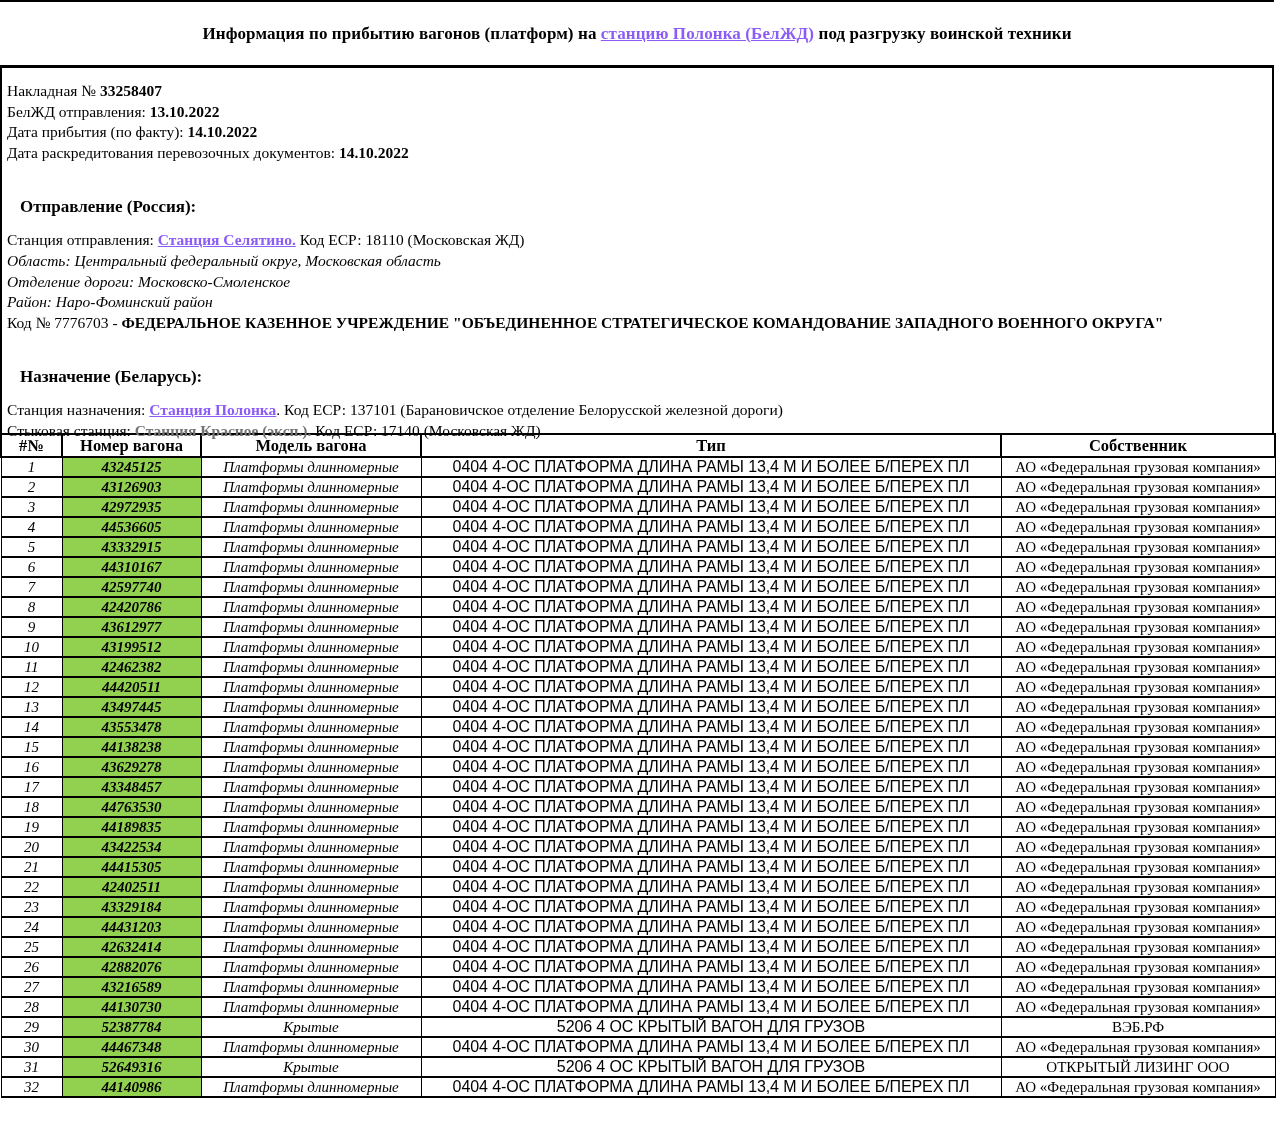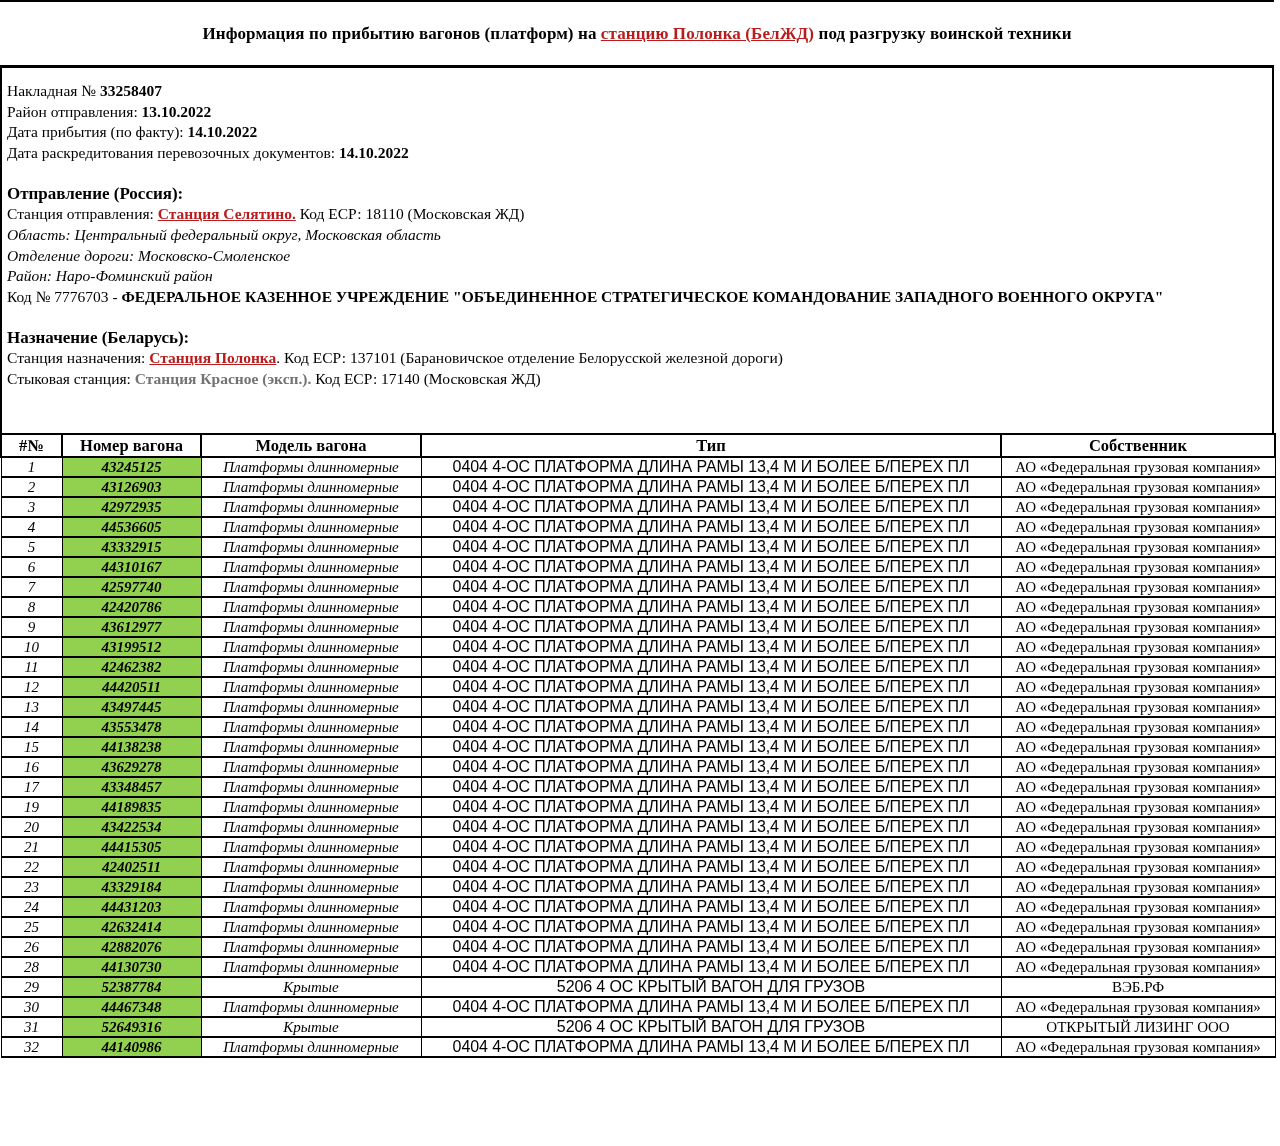--- a/index.html
+++ b/index.html
@@ -17,34 +17,34 @@
   .title-block {
     height: 68px;
     border-top: 2px solid #000;
     border-bottom: 3px solid #000;
     display: flex; align-items: center; justify-content: center;
   }
   .title-block .title {
     font-size: 17px; font-weight: bold; text-align: center;
     letter-spacing: 0.1px;
   }
-  .accent-link { color: #b91c1c; text-decoration: underline; font-weight: bold; cursor: pointer; }
+  .accent-link { color: #8b5cf6; text-decoration: underline; font-weight: bold; cursor: pointer; }
   .accent-bold { color: #737373; font-weight: bold; }
 
   
   .info {
     height: 366px;
     border-left: 2px solid #000;
     border-right: 2px solid #000;
     padding: 13px 6px 0 5px;
   }
   .info p { margin: 0; font-size: 15.5px; line-height: 20.6px; white-space: nowrap; }
   .info p.em { font-style: italic; }
   .info .heading {
-    margin: 0; padding-top: 20px;
+    margin: 13px; padding-top: 20px;
     font-size: 17px; font-weight: bold; line-height: 21px;
   }
   .val { font-weight: bold; }
 
   
   table.wagons {
     border-collapse: collapse;
     width: 1274px;
     table-layout: fixed;
     margin-top: -1px;
@@ -78,21 +78,21 @@
 <div class="doc">
 
   <div class="title-block">
     <div class="title">
       <span>Информация по прибытию вагонов (платформ) на </span><span class="accent-link">станцию Полонка (БелЖД)</span><span> под разгрузку воинской техники</span>
     </div>
   </div>
 
   <div class="info">
     <p><span>Накладная № </span><span class="val">33258407</span></p>
-    <p><span>Район отправления: </span><span class="val">13.10.2022</span></p>
+    <p><span>БелЖД отправления: </span><span class="val">13.10.2022</span></p>
     <p><span>Дата прибытия (по факту): </span><span class="val">14.10.2022</span></p>
     <p><span>Дата раскредитования перевозочных документов: </span><span class="val">14.10.2022</span></p>
 
     <p class="heading">Отправление (Россия):</p>
     <p><span>Станция отправления: </span><span class="accent-link">Станция Селятино.</span><span> Код ЕСР: 18110 (Московская ЖД)</span></p>
     <p class="em">Область: Центральный федеральный округ, Московская область</p>
     <p class="em">Отделение дороги: Московско-Смоленское</p>
     <p class="em">Район: Наро-Фоминский район</p>
 
     <p><span>Код № 7776703 - </span><span class="val">ФЕДЕРАЛЬНОЕ КАЗЕННОЕ УЧРЕЖДЕНИЕ "ОБЪЕДИНЕННОЕ СТРАТЕГИЧЕСКОЕ КОМАНДОВАНИЕ ЗАПАДНОГО ВОЕННОГО ОКРУГА"</span></p>
@@ -233,20 +233,27 @@
           <td class="owner">АО «Федеральная грузовая компания»</td>
         </tr>
         <tr>
           <td class="num">17</td>
           <td class="wagon">43348457</td>
           <td class="model">Платформы длинномерные</td>
           <td class="type">0404 4-ОС ПЛАТФОРМА ДЛИНА РАМЫ 13,4 М И БОЛЕЕ Б/ПЕРЕХ ПЛ</td>
           <td class="owner">АО «Федеральная грузовая компания»</td>
         </tr>
         <tr>
+          <td class="num">18</td>
+          <td class="wagon">44763530</td>
+          <td class="model">Платформы длинномерные</td>
+          <td class="type">0404 4-ОС ПЛАТФОРМА ДЛИНА РАМЫ 13,4 М И БОЛЕЕ Б/ПЕРЕХ ПЛ</td>
+          <td class="owner">АО «Федеральная грузовая компания»</td>
+        </tr>
+        <tr>
           <td class="num">19</td>
           <td class="wagon">44189835</td>
           <td class="model">Платформы длинномерные</td>
           <td class="type">0404 4-ОС ПЛАТФОРМА ДЛИНА РАМЫ 13,4 М И БОЛЕЕ Б/ПЕРЕХ ПЛ</td>
           <td class="owner">АО «Федеральная грузовая компания»</td>
         </tr>
         <tr>
           <td class="num">20</td>
           <td class="wagon">43422534</td>
           <td class="model">Платформы длинномерные</td>
@@ -284,20 +291,27 @@
         <tr>
           <td class="num">25</td>
           <td class="wagon">42632414</td>
           <td class="model">Платформы длинномерные</td>
           <td class="type">0404 4-ОС ПЛАТФОРМА ДЛИНА РАМЫ 13,4 М И БОЛЕЕ Б/ПЕРЕХ ПЛ</td>
           <td class="owner">АО «Федеральная грузовая компания»</td>
         </tr>
         <tr>
           <td class="num">26</td>
           <td class="wagon">42882076</td>
+          <td class="model">Платформы длинномерные</td>
+          <td class="type">0404 4-ОС ПЛАТФОРМА ДЛИНА РАМЫ 13,4 М И БОЛЕЕ Б/ПЕРЕХ ПЛ</td>
+          <td class="owner">АО «Федеральная грузовая компания»</td>
+        </tr>
+        <tr>
+          <td class="num">27</td>
+          <td class="wagon">43216589</td>
           <td class="model">Платформы длинномерные</td>
           <td class="type">0404 4-ОС ПЛАТФОРМА ДЛИНА РАМЫ 13,4 М И БОЛЕЕ Б/ПЕРЕХ ПЛ</td>
           <td class="owner">АО «Федеральная грузовая компания»</td>
         </tr>
         <tr>
           <td class="num">28</td>
           <td class="wagon">44130730</td>
           <td class="model">Платформы длинномерные</td>
           <td class="type">0404 4-ОС ПЛАТФОРМА ДЛИНА РАМЫ 13,4 М И БОЛЕЕ Б/ПЕРЕХ ПЛ</td>
           <td class="owner">АО «Федеральная грузовая компания»</td>

